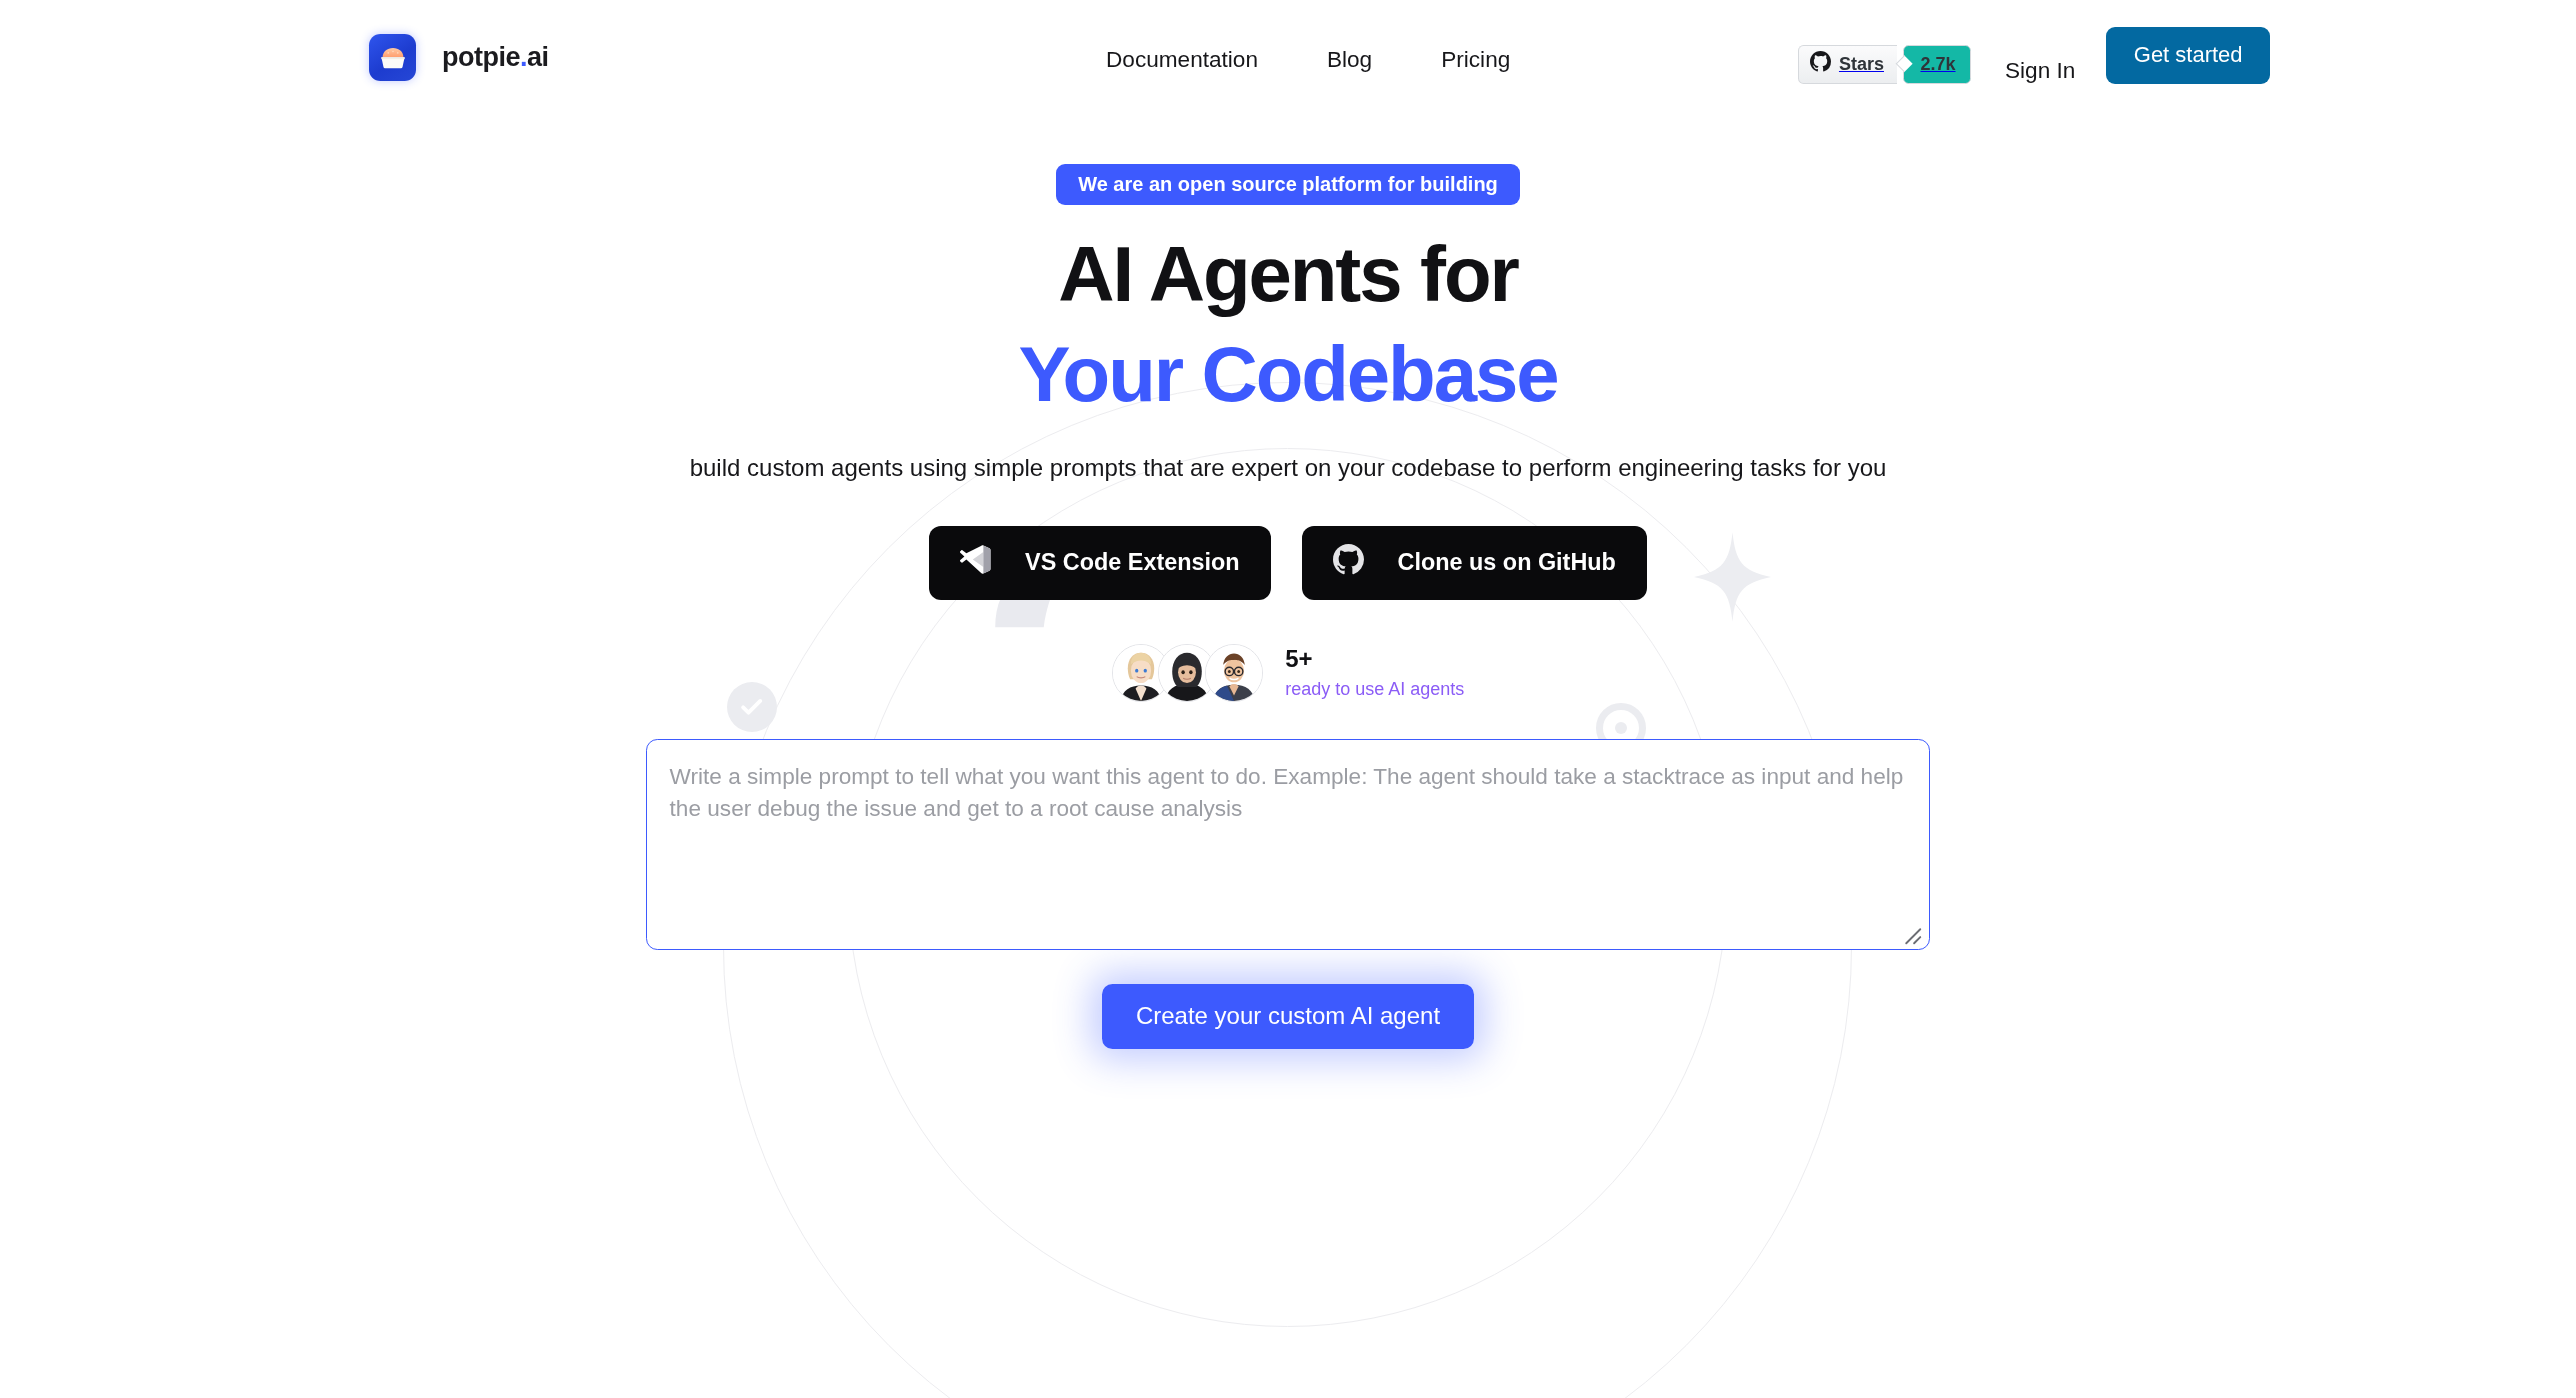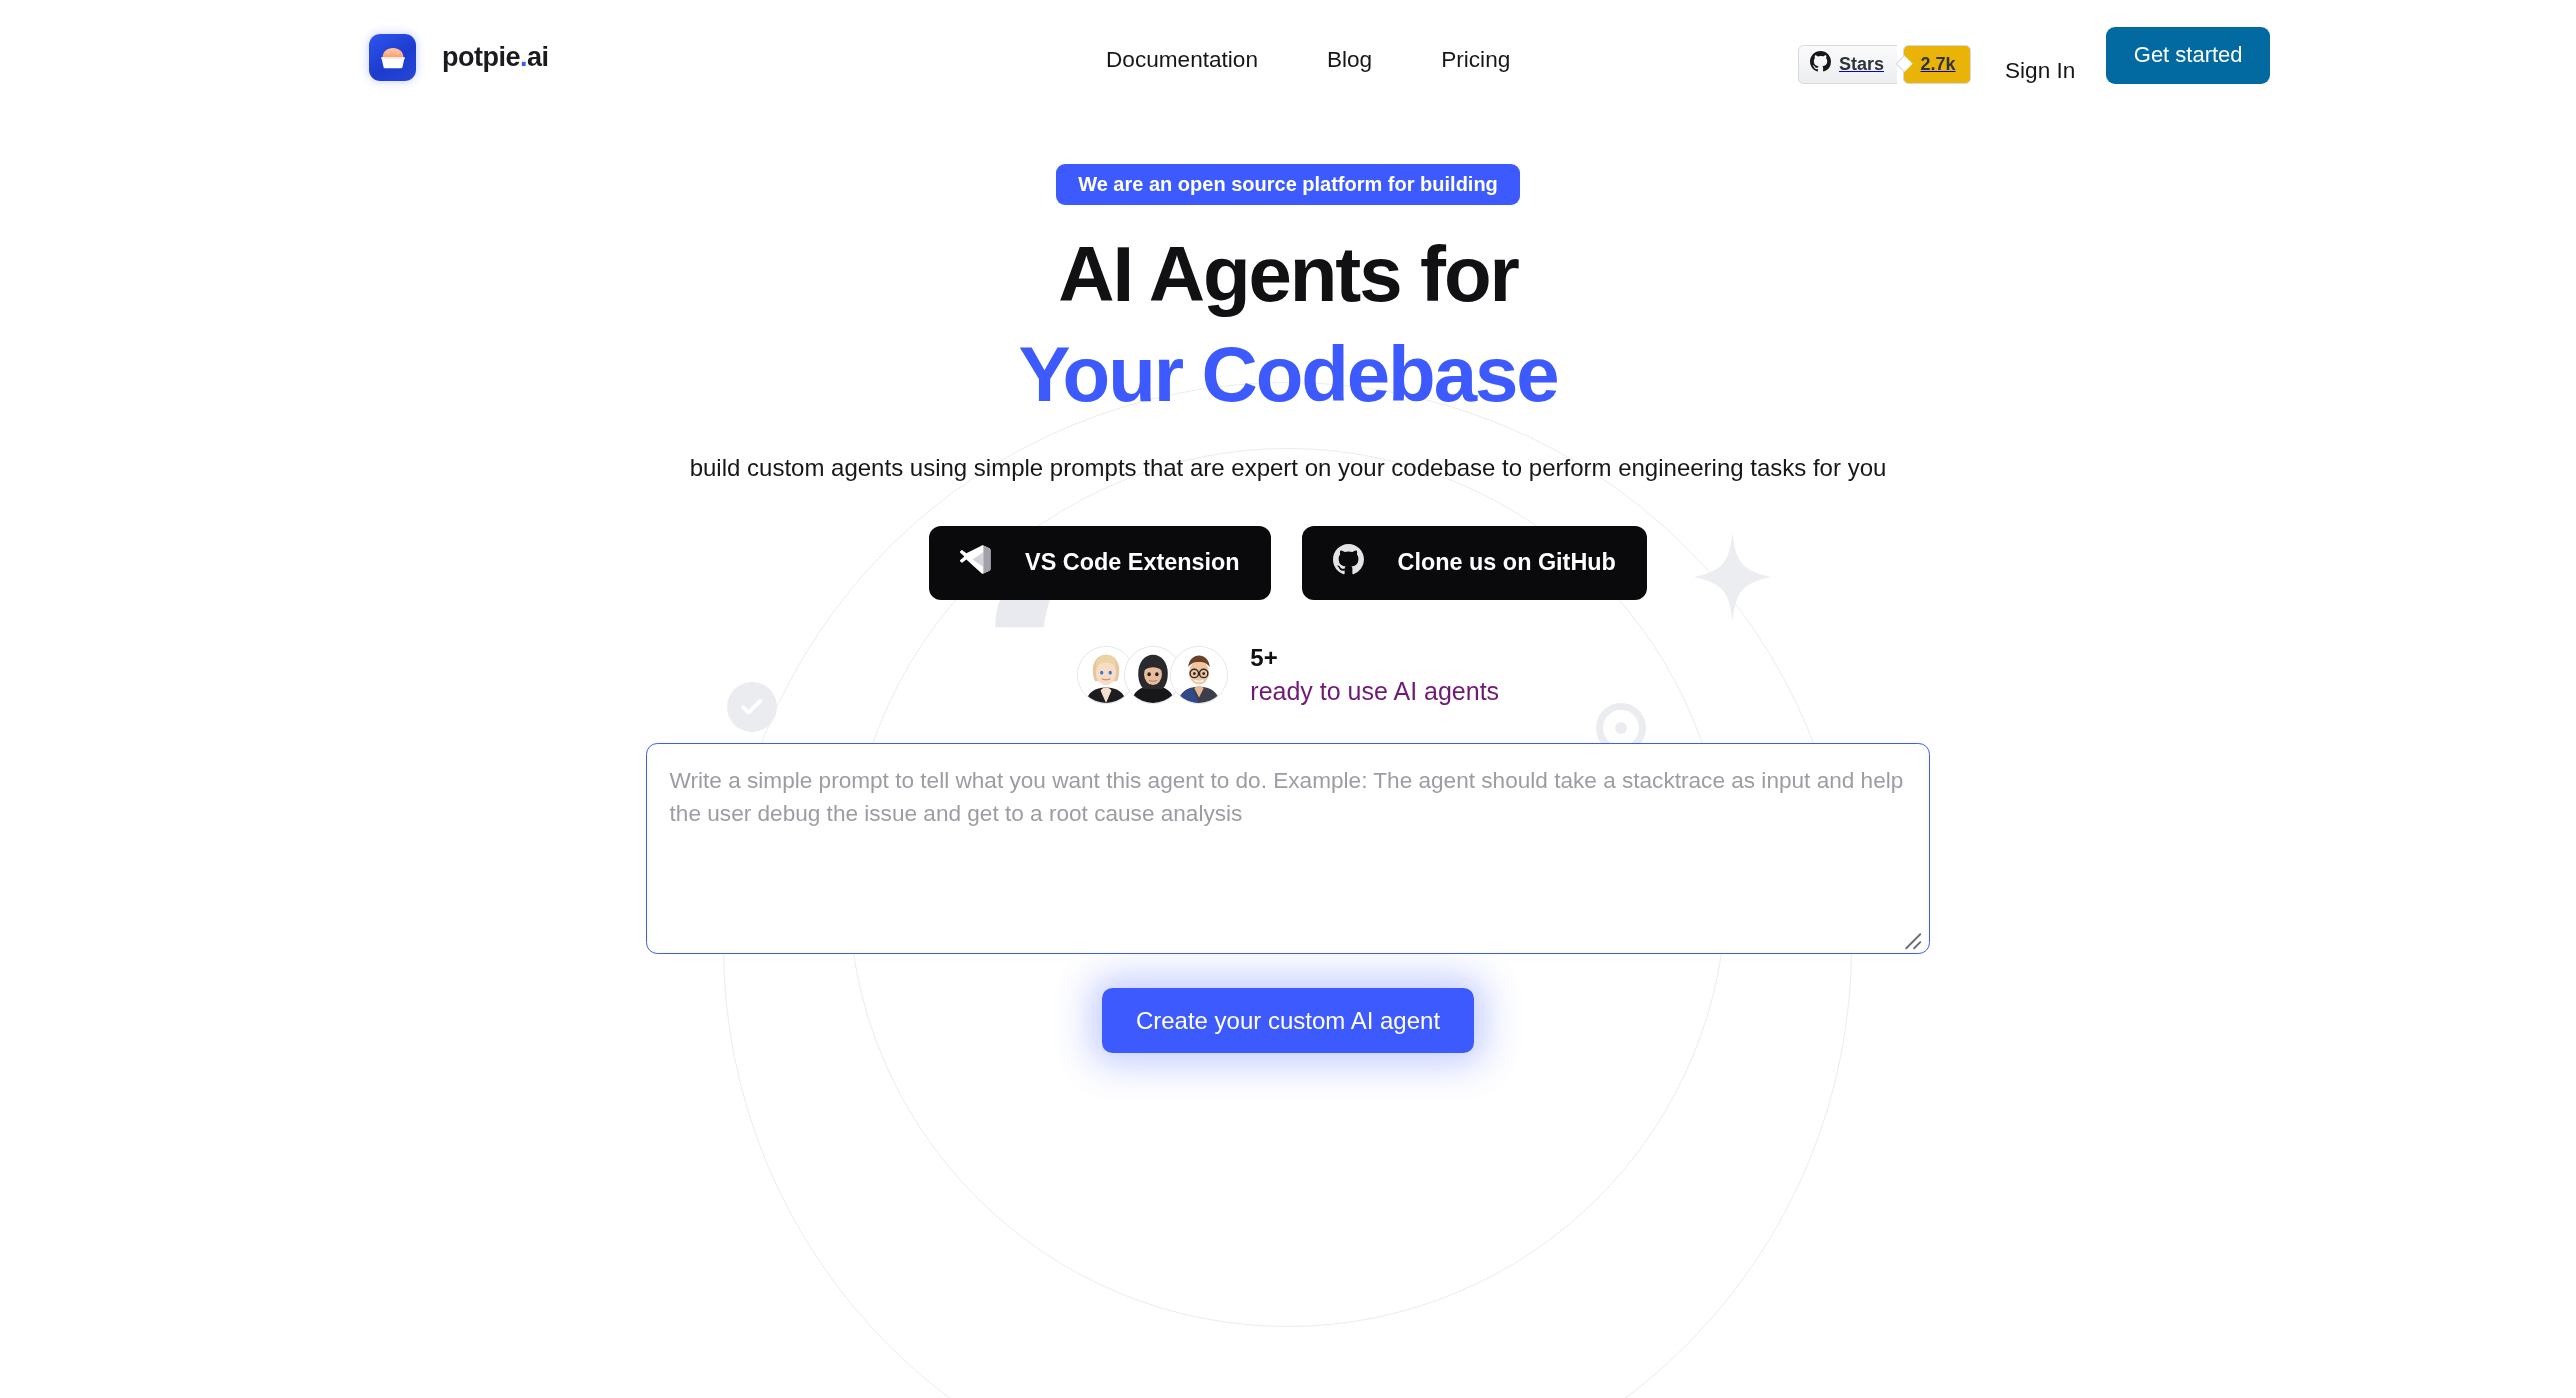--- a/index.html
+++ b/index.html
@@ -177,21 +177,21 @@
   .gh-badge-left span {
     font-size: 18px;
     font-weight: 700;
     color: #2f3439;
   }
   .gh-badge-right {
     position: relative;
     display: flex;
     align-items: center;
     padding: 0 14.5px 0 16px;
-    background: #eab308;
+    background: #14b8a6;
     border: 0.8px solid #d6d9dd;
     border-radius: 5.6px;
     margin-left: 6.5px;
     font-size: 18px;
     font-weight: 700;
     color: #2f3439;
   }
   .gh-badge-right::before {
     content: "";
     position: absolute;
@@ -308,21 +308,21 @@
     border: 1.6px solid #e3e4e8;
     background: #ffffff;
     overflow: hidden;
     margin-left: -11.3px;
     position: relative;
   }
   .avatar:first-child { margin-left: 0; }
   .avatar svg { width: 100%; height: 100%; display: block; }
   .proof-text { display: flex; flex-direction: column; gap: 5.6px; }
   .proof-count { font-size: 24px; font-weight: 700; color: #111114; }
-  .proof-label { font-size: 25px; color: #701a75; white-space: nowrap; }
+  .proof-label { font-size: 18px; color: #8b5cf6; white-space: nowrap; }
 
   .prompt-wrap {
     margin-top: 37px;
     position: relative;
     width: 1284px;
   }
   .prompt-box {
     width: 1284px;
     height: 211px;
     border: 1.6px solid #3d5afe;

